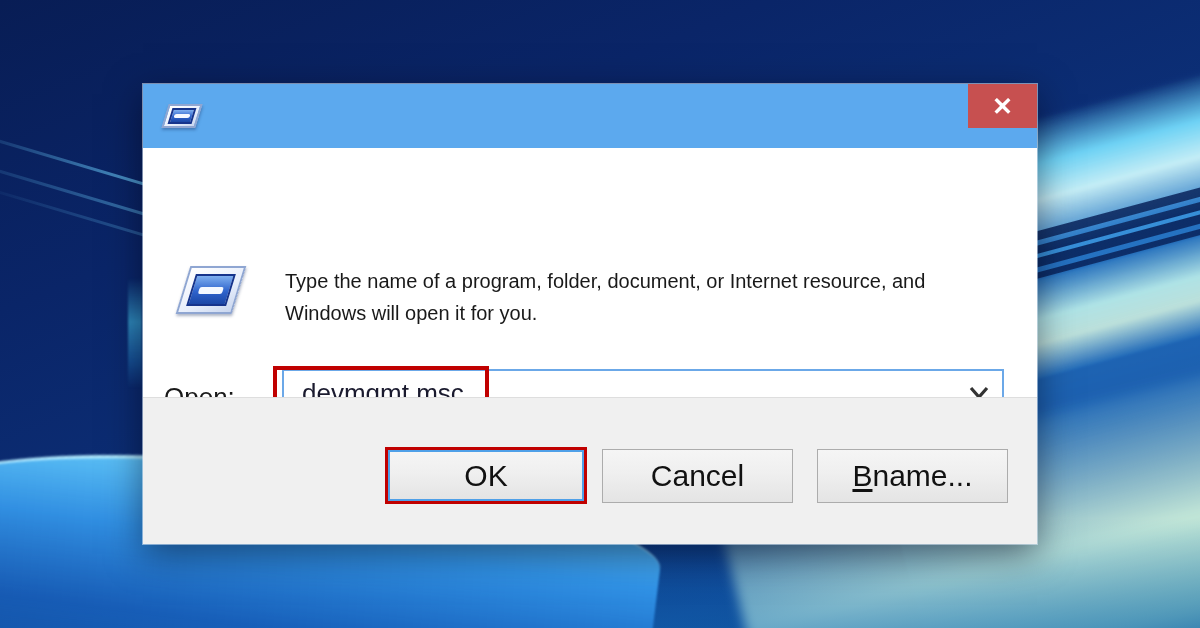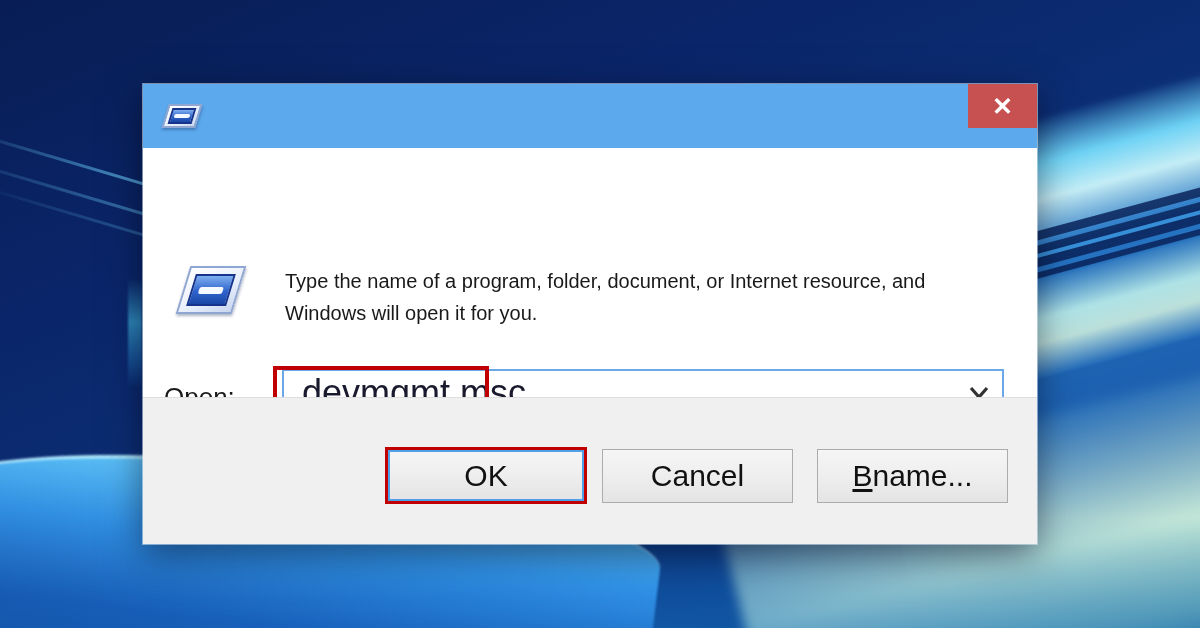--- a/index.html
+++ b/index.html
@@ -56,21 +56,21 @@
   .icon-small { width:34px; height:24px; }
   .icon-small .screen { left:5px; top:4px; right:5px; bottom:4px; }
   .icon-small .slot { left:9px; right:9px; top:10px; height:4px; }
 
   .description { position:absolute; left:142px; top:117px; width:706px; font-size:20px; line-height:32px; color:#191919; }
   .open-label { position:absolute; left:21px; top:234px; font-size:26px; color:#191919; }
   .accel { text-decoration:underline; text-underline-offset:3px; }
 
   .combobox { position:absolute; left:139px; top:221px; width:722px; height:47px; background:#fff;
     border:2px solid #6BA8E8; }
-  .combo-text { position:absolute; left:18px; top:0; line-height:44px; font-size:36px; color:#1a1a2e; white-space:nowrap; }
+  .combo-text { position:absolute; left:18px; top:0; line-height:44px; font-size:26px; color:#1a1a2e; white-space:nowrap; }
   .combo-arrow { position:absolute; right:12px; top:14px; width:22px; height:16px; cursor:default; }
 
   .annotation { position:absolute; border:4px solid #C00000; background:transparent; }
   .ann-open { left:130px; top:218px; width:216px; height:58px; }
   .ann-ok { left:242px; top:49px; width:202px; height:57px; }
 
   .btn { position:absolute; height:54px; width:191px; border:1px solid #ACACAC; color:#111; font-size:30px;
     font-family:"Liberation Sans", sans-serif; cursor:default;
     background:linear-gradient(to bottom,#F5F5F5 0%,#EFEFEF 45%,#E4E4E4 100%); }
   .btn-ok { left:245px; top:52px; width:196px; height:51px; border:2px solid #4FA0E8; }

